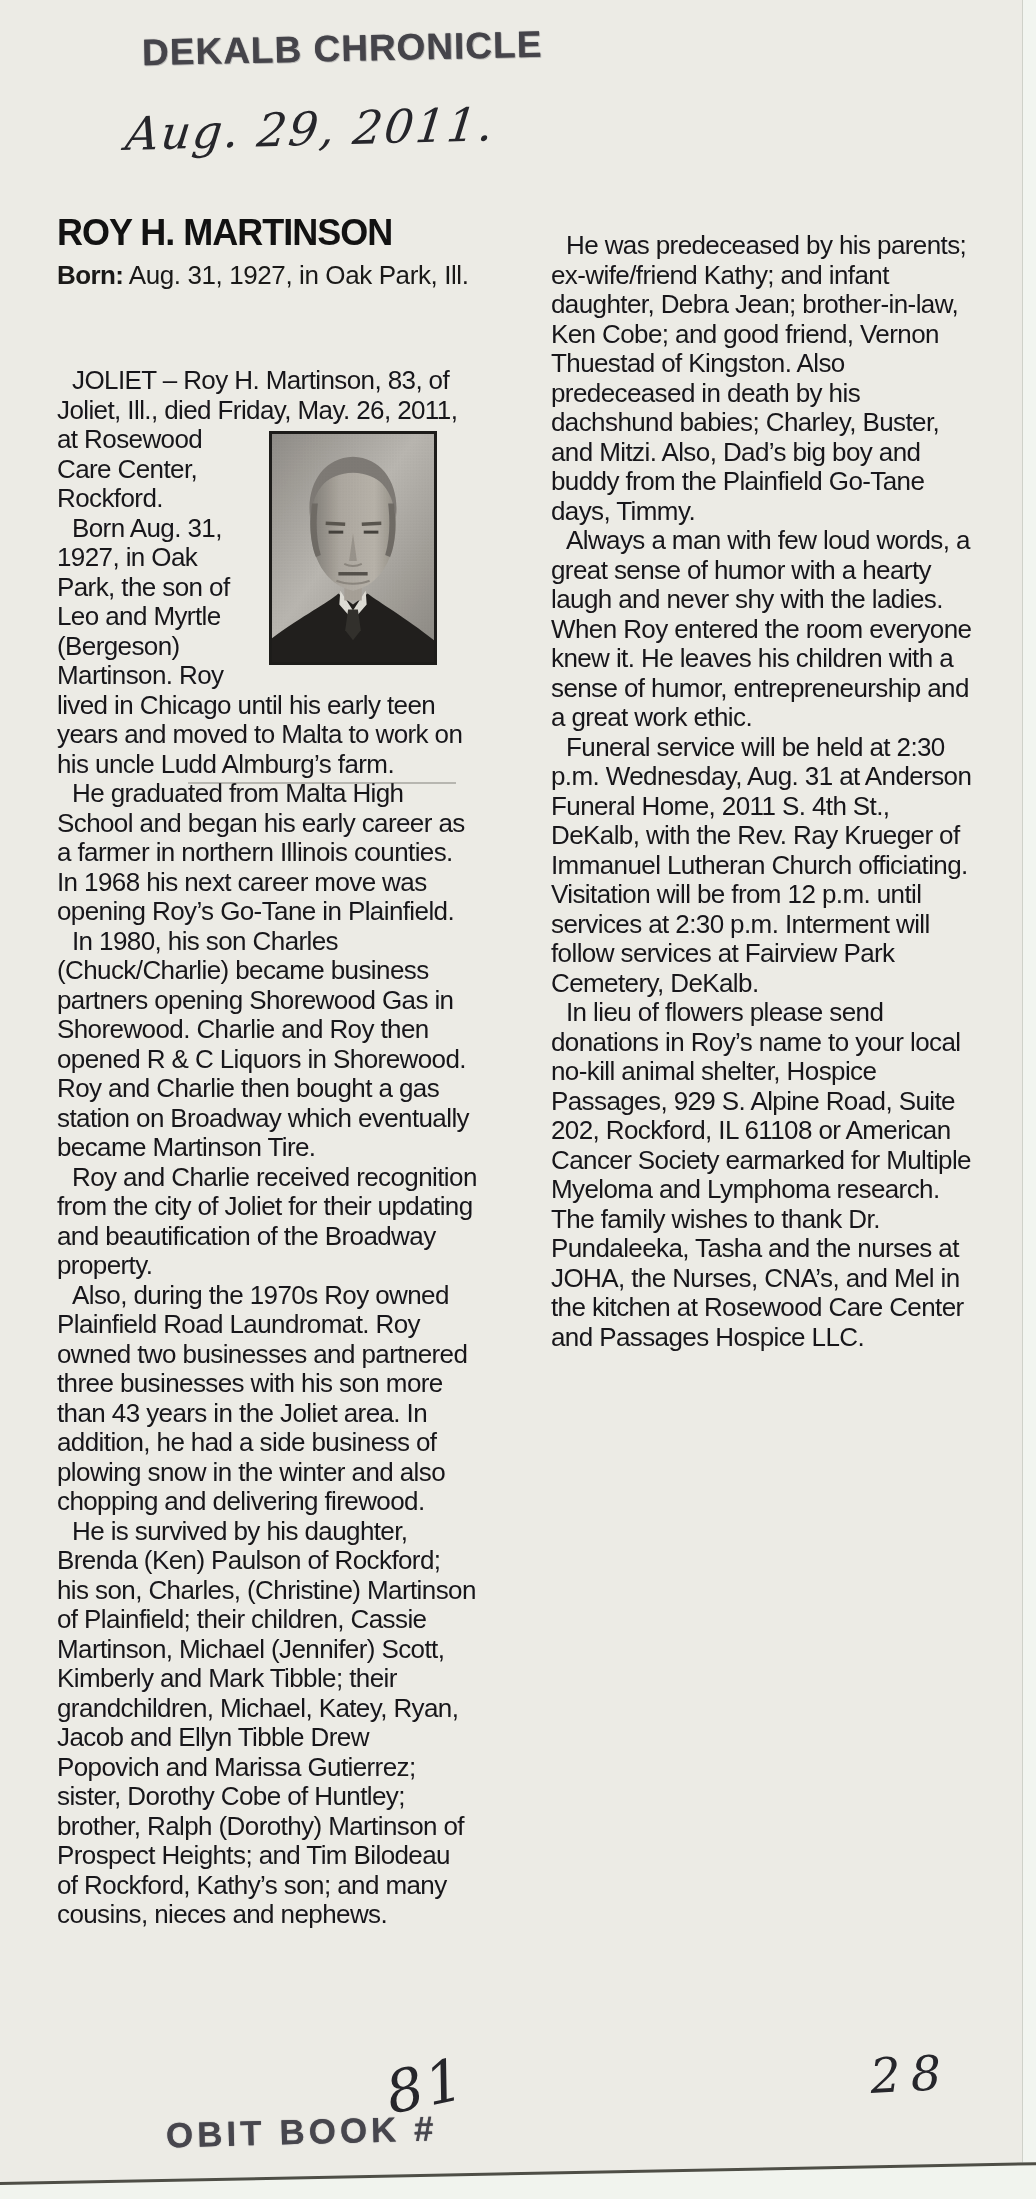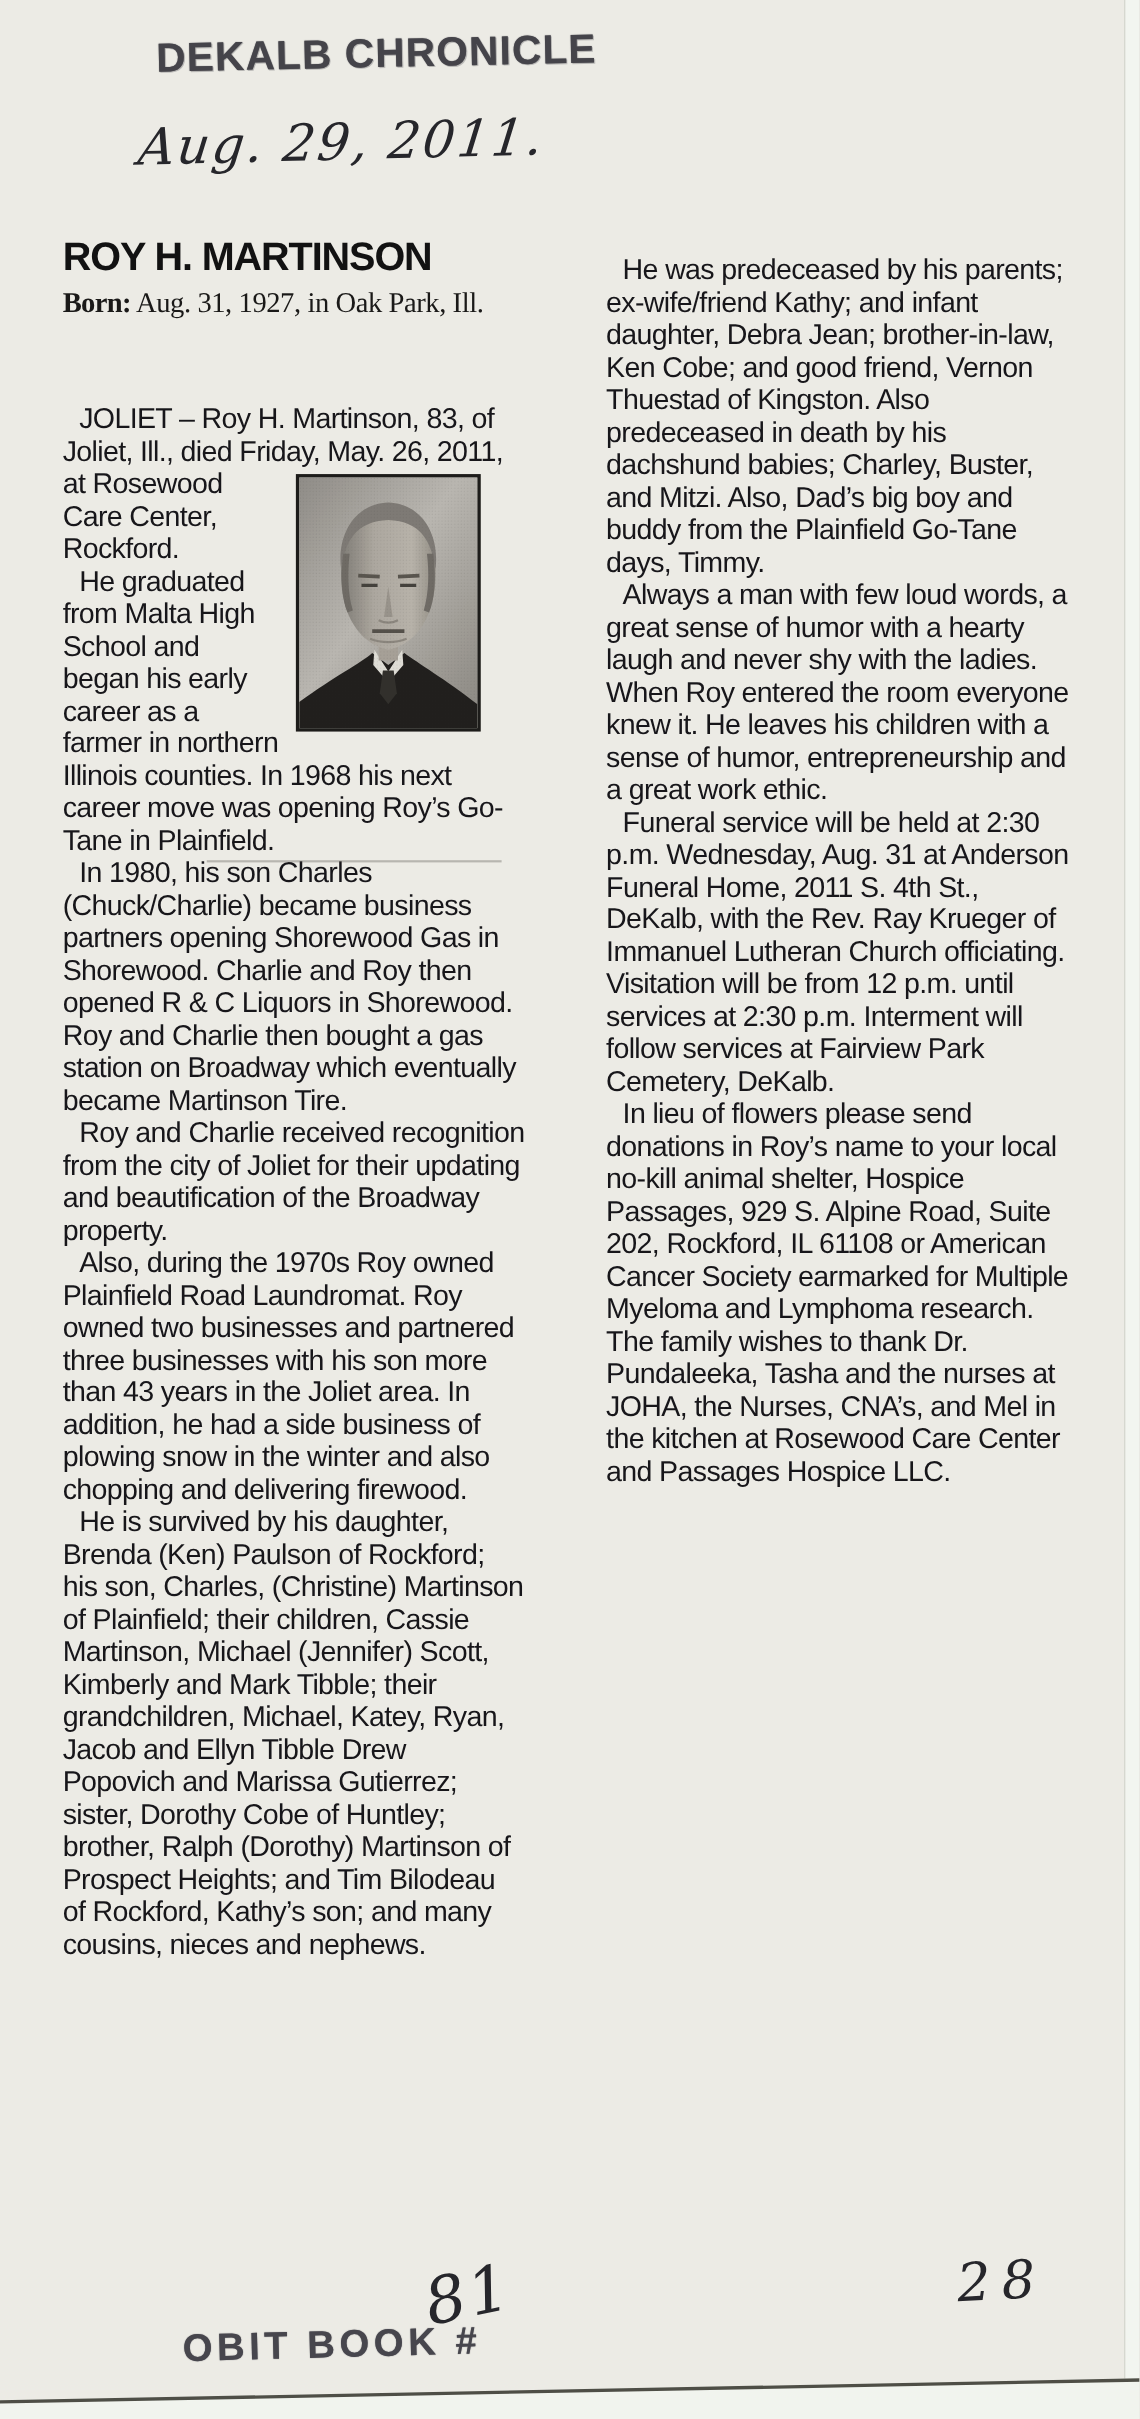--- a/index.html
+++ b/index.html
@@ -29,21 +29,21 @@
   .hw{ font-family:"DejaVu Serif", serif; font-style:italic; color:#26262b; white-space:nowrap;}
   .hw-date{
     position:absolute; left:126px; top:102px; font-size:46px;
     letter-spacing:2px; transform:rotate(-1.5deg) skewX(-8deg);
   }
   .obit-header{ position:absolute; left:57px; top:212px; width:430px; color:#121212;}
   .obit-header h1{
     margin:0 0 6px 0; font-size:36px; line-height:42px; font-weight:bold;
     letter-spacing:-1px; white-space:nowrap;
   }
-  .vital{ font-size:26px; line-height:31px; letter-spacing:-0.4px; color:#1a1918;font-family:Liberation Serif, serif;}
+  .vital{ font-size:26px; line-height:31px; letter-spacing:-0.4px; color:#1a1918;}
   .vital b{ letter-spacing:-0.6px; }
   .col{
     position:absolute; color:#17161a;
     font-size:26px; line-height:29.5px; letter-spacing:-0.6px;
   }
   .col-left { left:57px;  top:366px; width:420px; }
   .col-right{ left:523px; top:231px; width:421px;margin-left:28px; }
   .para{ margin:0; text-indent:15px; }
   .photo-float{
     float:right; width:162px; height:228px;
@@ -123,20 +123,21 @@
           <line x1="58" y1="99" x2="73" y2="99" stroke="#45423d" stroke-width="3"></line>
           <line x1="94" y1="99" x2="109" y2="99" stroke="#45423d" stroke-width="3"></line>
           <path d="M83 100 L79 128 L87 128 Z" fill="#98938b"></path>
           <path d="M74 131 C80 134 86 134 92 131" stroke="#8b867e" stroke-width="2" fill="none"></path>
           <line x1="68" y1="141" x2="98" y2="141" stroke="#55514b" stroke-width="3.5"></line>
           <path d="M66 148 C76 152 90 152 100 148" stroke="#8b867e" stroke-width="2" fill="none"></path>
           <rect width="166" height="230" fill="url(#halftone)" opacity="0.10"></rect>
         </svg>
         </span><span>26, 2011, at Rosewood Care Center, Rockford.</span>
     </div>
+    <div class="para">Born Aug. 31, 1927, in Oak Park, the son of Leo and Myrtle (Bergeson) Martinson. Roy lived in Chicago until his early teen years and moved to Malta to work on his uncle Ludd Almburg’s farm.</div>
     <div class="para">He graduated from Malta High School and began his early career as a farmer in northern Illinois counties. In 1968 his next career move was opening Roy’s Go-Tane in Plainfield.</div>
     <div class="para">In 1980, his son Charles (Chuck/Charlie) became business partners opening Shorewood Gas in Shorewood. Charlie and Roy then opened R &amp; C Liquors in Shorewood. Roy and Charlie then bought a gas station on Broadway which eventually became Martinson Tire.</div>
     <div class="para">Roy and Charlie received recognition from the city of Joliet for their updating and beautification of the Broadway property.</div>
     <div class="para">Also, during the 1970s Roy owned Plainfield Road Laundromat. Roy owned two businesses and partnered three businesses with his son more than 43 years in the Joliet area. In addition, he had a side business of plowing snow in the winter and also chopping and delivering firewood.</div>
     <div class="para">He is survived by his daughter, Brenda (Ken) Paulson of Rockford; his son, Charles, (Christine) Martinson of Plainfield; their children, Cassie Martinson, Michael (Jennifer) Scott, Kimberly and Mark Tibble; their grandchildren, Michael, Katey, Ryan, Jacob and Ellyn Tibble Drew Popovich and Marissa Gutierrez; sister, Dorothy Cobe of Huntley; brother, Ralph (Dorothy) Martinson of Prospect Heights; and Tim Bilodeau of Rockford, Kathy’s son; and many cousins, nieces and nephews.</div>
   </div>
 
   <div class="col col-right">
     <div class="para">He was predeceased by his parents; ex-wife/friend Kathy; and infant daughter, Debra Jean; brother-in-law, Ken Cobe; and good friend, Vernon Thuestad of Kingston. Also predeceased in death by his dachshund babies; Charley, Buster, and Mitzi. Also, Dad’s big boy and buddy from the Plainfield Go-Tane days, Timmy.</div>
     <div class="para">Always a man with few loud words, a great sense of humor with a hearty laugh and never shy with the ladies. When Roy entered the room everyone knew it. He leaves his children with a sense of humor, entrepreneurship and a great work ethic.</div>

